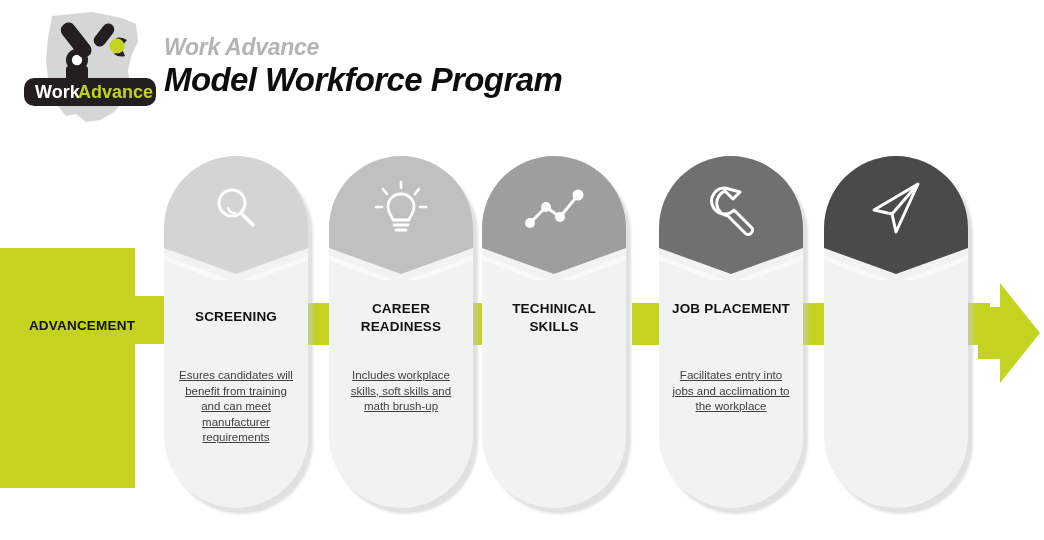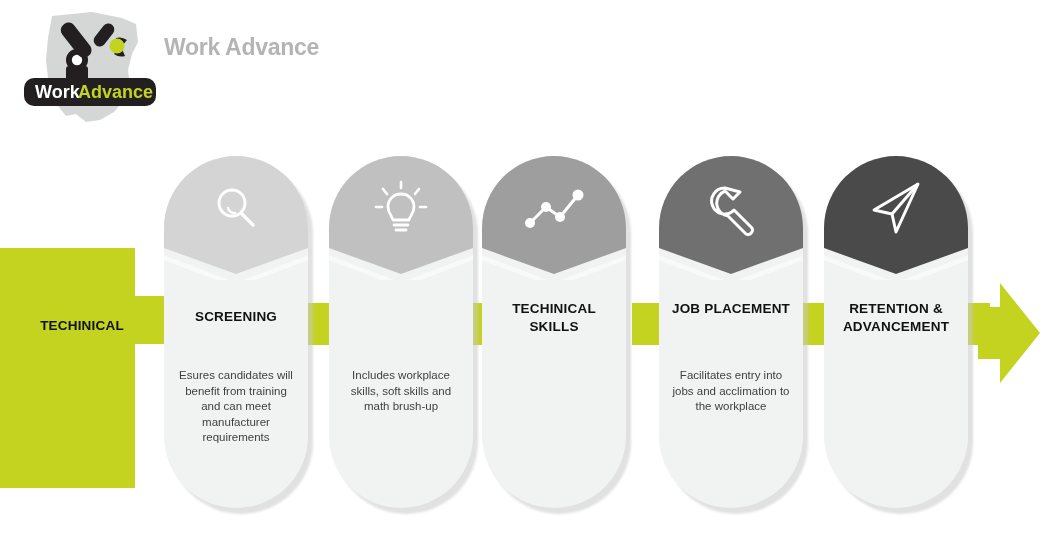--- a/index.html
+++ b/index.html
@@ -37,20 +37,21 @@
     top: 8px;
     width: 150px;
     height: 120px;
   }
   .logo-svg { display: block; }
 
   .title-block {
     position: absolute;
     left: 164px;
     top: 34px;
+    font-style: italic;
   }
   .title-eyebrow {
     font-size: 23px;
     font-weight: bold;
     color: #b4b4b4;
     letter-spacing: -0.3px;
     line-height: 26px;
     margin: 0;
     white-space: nowrap;
   }
@@ -176,20 +177,21 @@
   }
   .card-desc {
     position: absolute;
     left: 10px;
     top: 212px;
     width: 124px;
     text-align: center;
     font-size: 11.5px;
     color: #3f3f3f;
     line-height: 15.5px;
+    text-decoration: underline;
   }
   .card-title.two-line { top: 144px; }
   .card-desc.push { top: 212px; }
 </style>
 </head>
 <body>
 
 <div id="stage">
 
   <div class="header">
@@ -214,27 +216,28 @@
         <circle cx="99" cy="38" r="7.5" fill="#C3D320"></circle>
 
         <rect x="6" y="70" width="132" height="28" rx="10" fill="#231f20"></rect>
         <text x="17" y="90" font-family="Liberation Sans, sans-serif" font-size="18" font-weight="bold" fill="#ffffff">Work</text>
         <text x="60" y="90" font-family="Liberation Sans, sans-serif" font-size="18" font-weight="bold" fill="#C3D320">Advance</text>
       </svg>
     </div>
 
     <div class="title-block">
       <p class="title-eyebrow">Work Advance</p>
+      <p class="title-main">Model Workforce Program</p>
     </div>
   </div>
 
   <svg class="recruit-arrow" viewBox="0 0 200 240">
     <polygon fill="#C3D320" points="0,0 135,0 135,48 190,48 190,96 135,96 135,240 0,240"></polygon>
   </svg>
-  <div class="recruit-label">TECHINICAL</div>
+  <div class="recruit-label">ADVANCEMENT</div>
 
   <div class="connector" style="left:302px;"></div>
   <div class="connector" style="left:467px;"></div>
   <div class="connector" style="left:632px;"></div>
   <div class="connector" style="left:797px;"></div>
   <div class="connector" style="left:962px; width:28px;"></div>
 
   <svg class="right-arrow" viewBox="0 0 62 100">
     <polygon fill="#C3D320" points="0,24 22,24 22,0 62,50 22,100 22,76 0,76"></polygon>
   </svg>
@@ -266,20 +269,21 @@
           <path d="M28 14 c-8 0 -13 6 -13 13 c0 6 4 9 5 13 l16 0 c1 -4 5 -7 5 -13 c0 -7 -5 -13 -13 -13 Z" fill="none" stroke="#ffffff" stroke-width="2.8" stroke-linejoin="round"></path>
           <line x1="21" y1="45" x2="35" y2="45" stroke="#ffffff" stroke-width="2.8" stroke-linecap="round"></line>
           <line x1="23" y1="50" x2="33" y2="50" stroke="#ffffff" stroke-width="2.8" stroke-linecap="round"></line>
           <line x1="28" y1="2" x2="28" y2="8" stroke="#ffffff" stroke-width="2.6" stroke-linecap="round"></line>
           <line x1="10" y1="9" x2="14" y2="14" stroke="#ffffff" stroke-width="2.6" stroke-linecap="round"></line>
           <line x1="46" y1="9" x2="42" y2="14" stroke="#ffffff" stroke-width="2.6" stroke-linecap="round"></line>
           <line x1="3" y1="27" x2="9" y2="27" stroke="#ffffff" stroke-width="2.6" stroke-linecap="round"></line>
           <line x1="53" y1="27" x2="47" y2="27" stroke="#ffffff" stroke-width="2.6" stroke-linecap="round"></line>
         </svg>
       </div>
+      <div class="card-title two-line">CAREER READINESS</div>
       <div class="card-desc push">Includes workplace skills, soft skills and math brush-up</div>
     </div>
   </div>
 
   <div class="card" style="left:482px;">
     <div class="card-shadow"></div>
     <div class="card-body">
       <div class="card-head" style="background:#9E9E9E;"></div>
       <div class="card-head-edge"></div>
       <div class="card-icon">
@@ -314,17 +318,16 @@
     <div class="card-shadow"></div>
     <div class="card-body">
       <div class="card-head" style="background:#4A4A4A;"></div>
       <div class="card-head-edge"></div>
       <div class="card-icon">
         <svg width="60" height="58" viewBox="0 0 60 58">
           <path d="M52 4 L8 30 L26 34 L30 52 Z" fill="none" stroke="#ffffff" stroke-width="3" stroke-linejoin="round"></path>
           <path d="M52 4 L26 34" fill="none" stroke="#ffffff" stroke-width="3" stroke-linejoin="round"></path>
         </svg>
       </div>
-      <div class="card-title two-line">RETENTION &amp; ADVANCEMENT</div>
     </div>
   </div>
 
 </div>
 
 </body></html>

